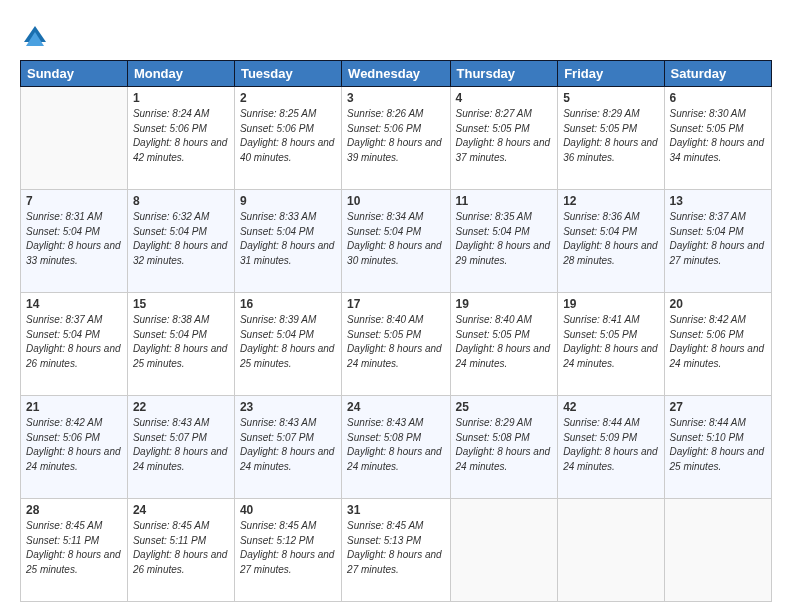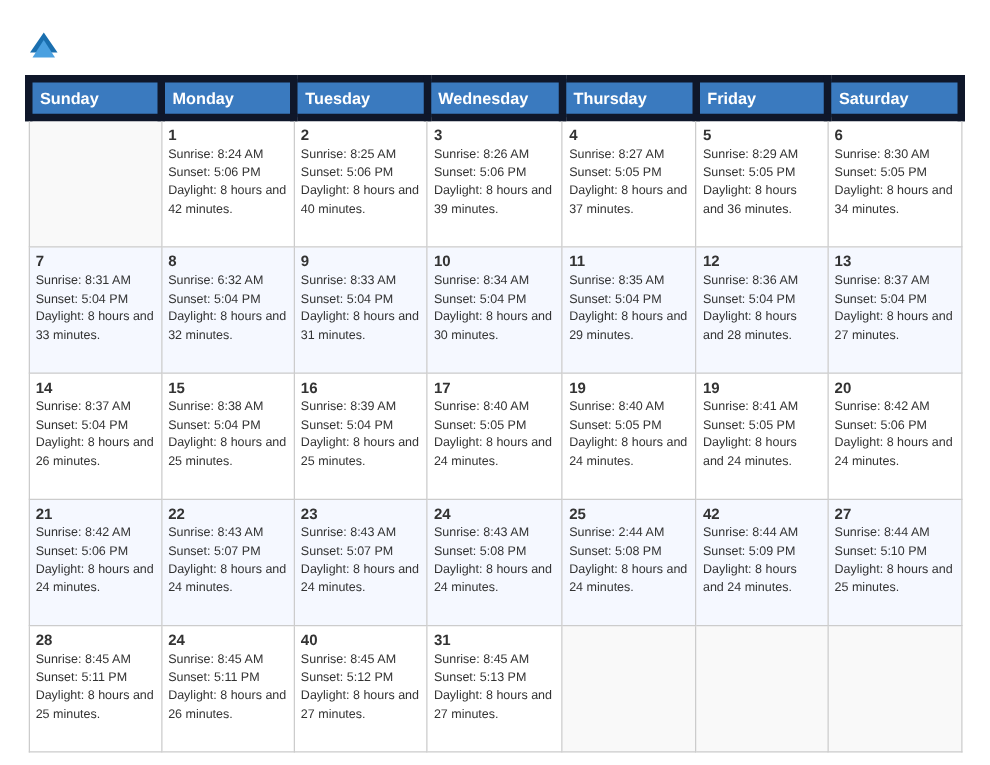--- a/index.html
+++ b/index.html
@@ -64,21 +64,21 @@
       width: 100%;
       border-collapse: collapse;
       flex: 1;
     }
     .calendar th {
       background-color: #3a7abf;
       color: white;
       text-align: left;
       padding: 5px 6px;
       font-size: 13px;
-      border: 6px solid #0f172a;
+      border: 1px solid #0f172a;
     }
     .calendar td {
       vertical-align: top;
       border: 1px solid #ccc;
       padding: 4px 5px;
       width: 110px;
       font-size: 10.5px;
       color: #333;
       background: #fff;
       height: 82px;
@@ -89,20 +89,21 @@
     .day-num {
       font-size: 12px;
       font-weight: bold;
       display: block;
       margin-bottom: 2px;
     }
     .day-detail {
       font-size: 10px;
       line-height: 1.45;
       color: #333;
+      font-style: italic;
     }
     .empty-cell {
       background: #f9f9f9 !important;
     }
   </style>
 </head>
 <body>
 
 <div class="page">
   <div class="header">
@@ -306,21 +307,21 @@
           </td>
           <td>
             <span class="day-num">24</span>
             <div class="day-detail">Sunrise: 8:43 AM
 Sunset: 5:08 PM
 Daylight: 8 hours
 and 24 minutes.</div>
           </td>
           <td>
             <span class="day-num">25</span>
-            <div class="day-detail">Sunrise: 2:44 AM
+            <div class="day-detail">Sunrise: 8:29 AM
 Sunset: 5:08 PM
 Daylight: 8 hours
 and 24 minutes.</div>
           </td>
           <td>
             <span class="day-num">42</span>
             <div class="day-detail">Sunrise: 8:44 AM
 Sunset: 5:09 PM
 Daylight: 8 hours
 and 24 minutes.</div>

